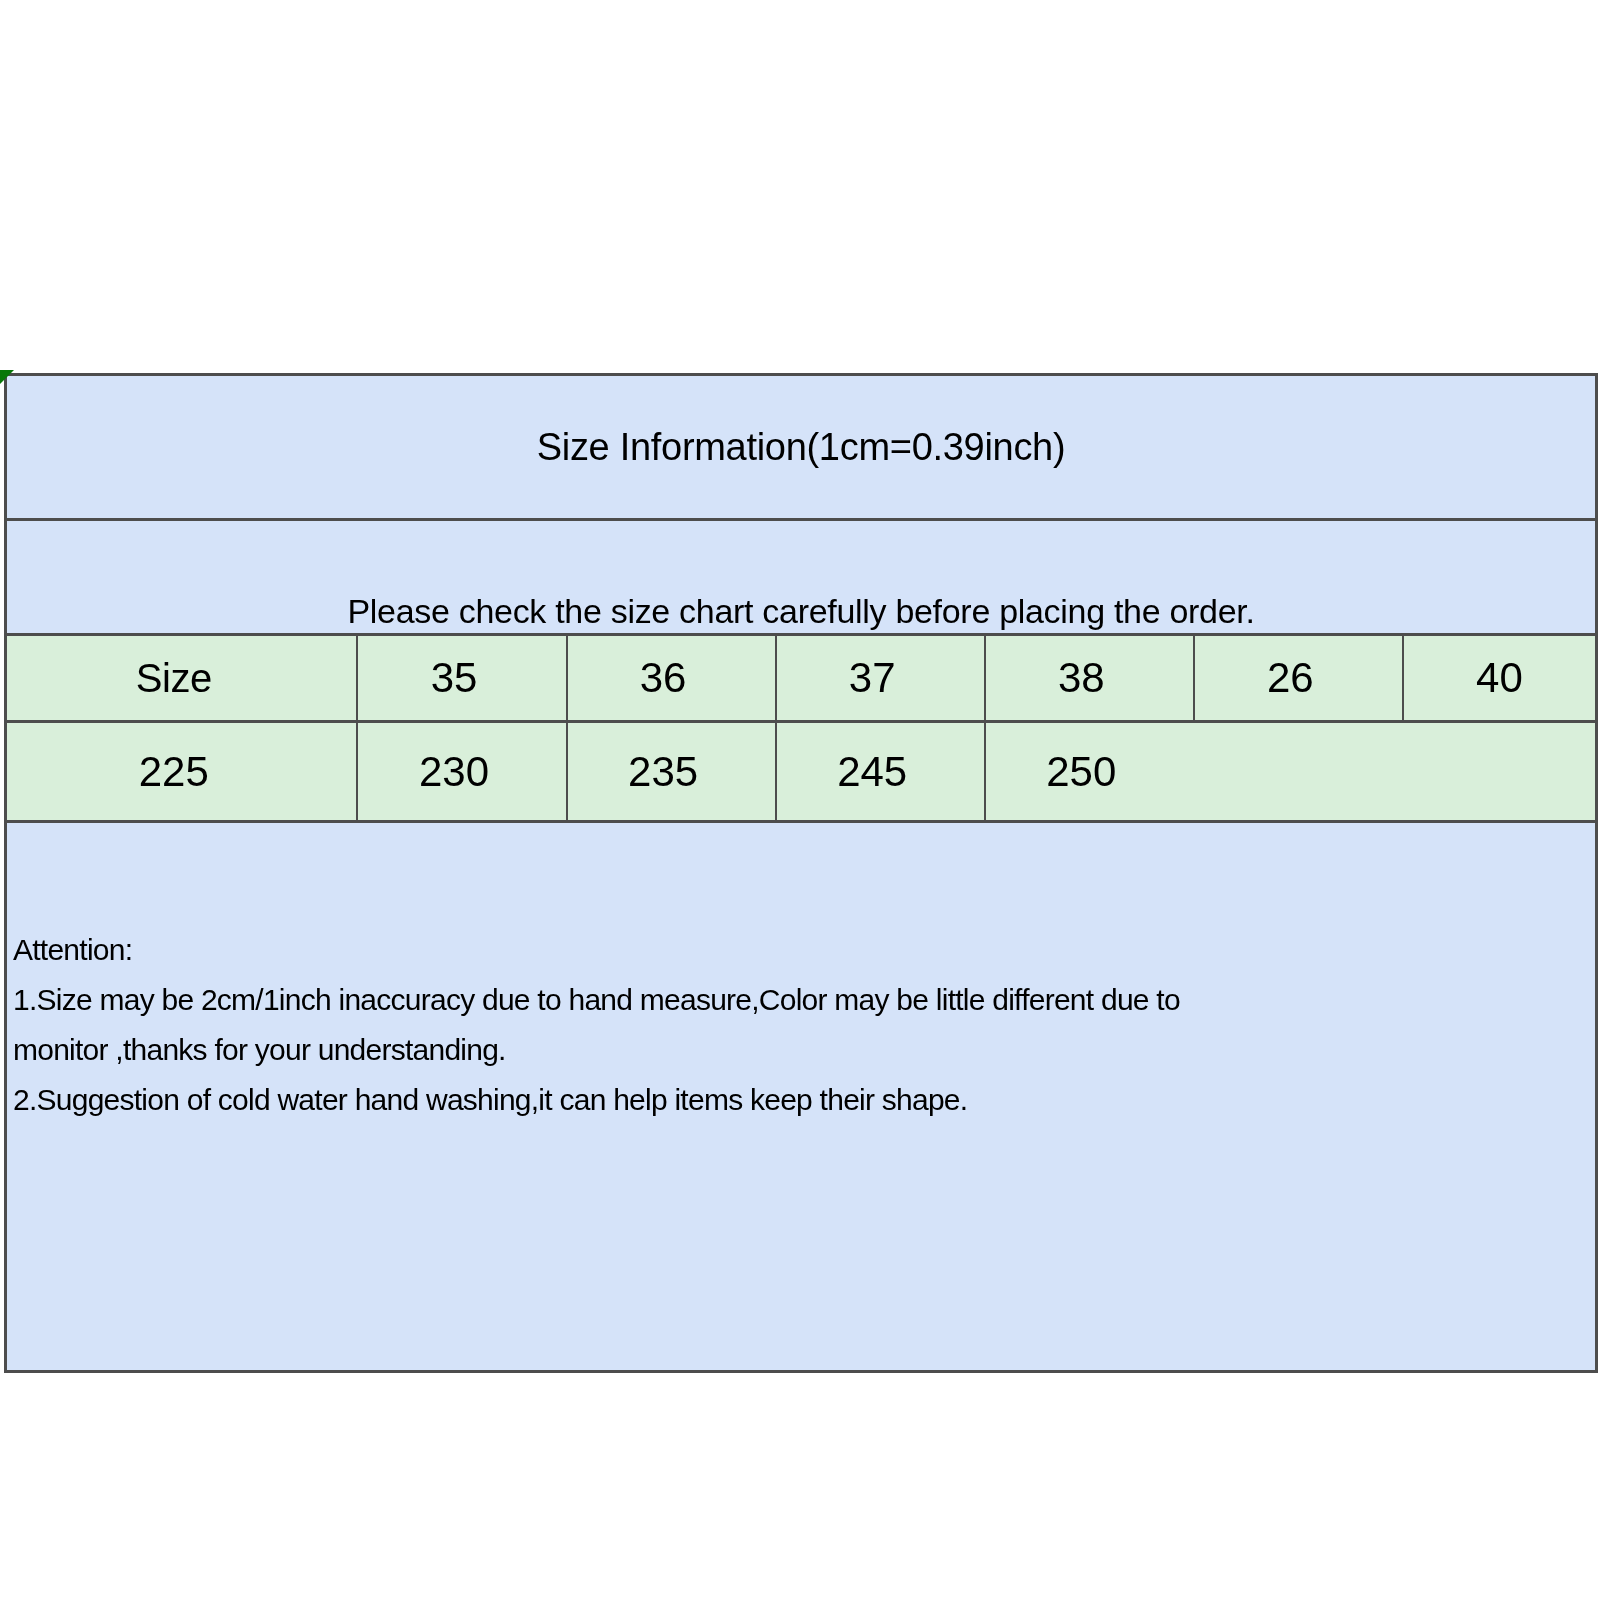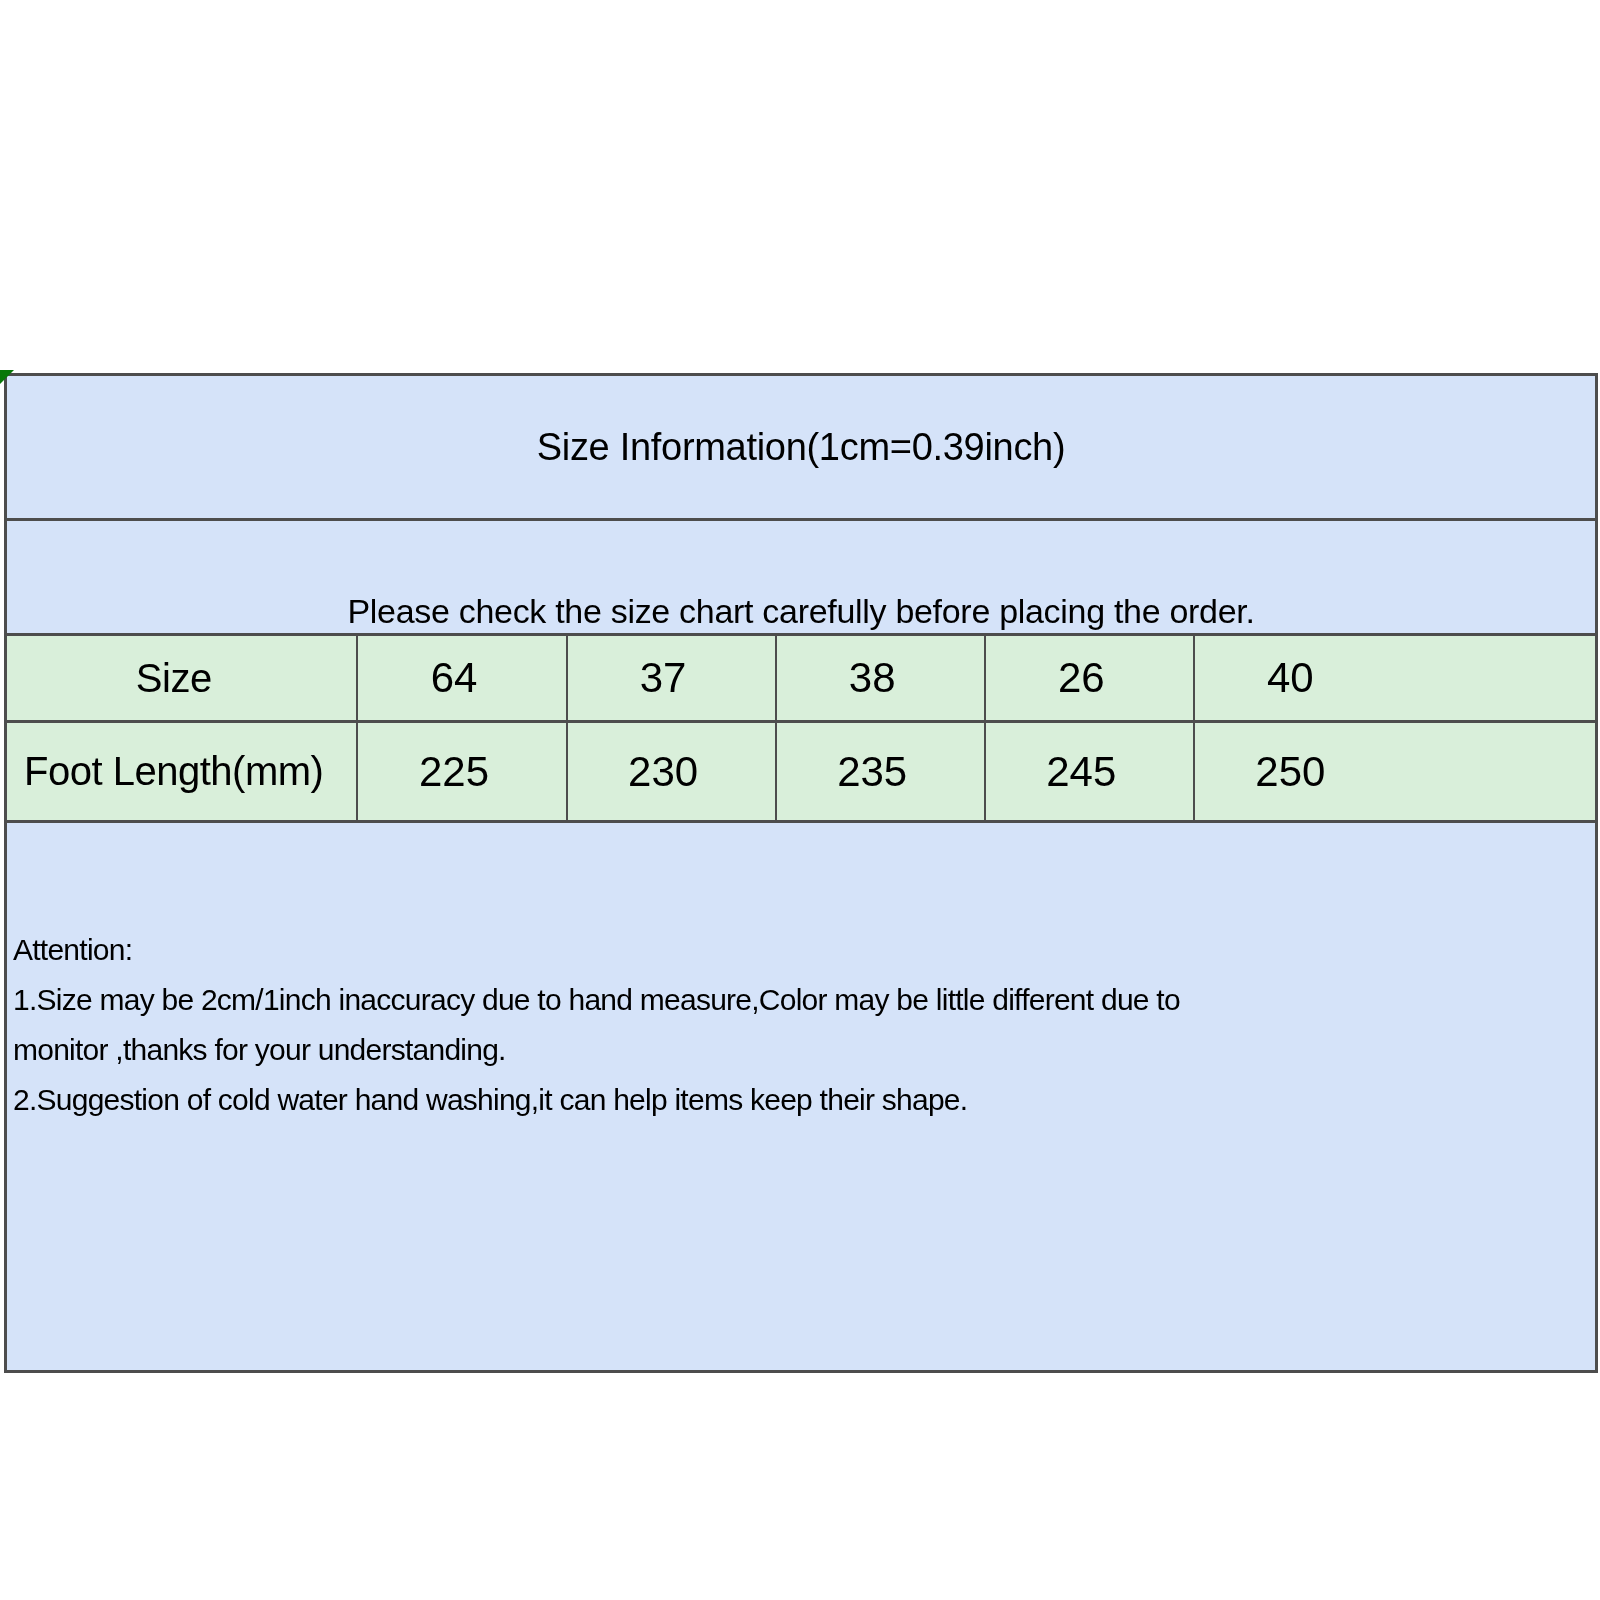--- a/index.html
+++ b/index.html
@@ -112,29 +112,29 @@
     <div class="row title-row">
       <div class="title-text">Size Information(1cm=0.39inch)</div>
     </div>
 
     <div class="row subtitle-row">
       <div class="subtitle-text">Please check the size chart carefully before placing the order.</div>
     </div>
 
     <div class="row grid-row">
       <div class="cell label-cell">Size</div>
-      <div class="cell">64</div>
+      <div class="cell">35</div>
+      <div class="cell">36</div>
       <div class="cell">37</div>
       <div class="cell">38</div>
       <div class="cell">26</div>
       <div class="cell">40</div>
     </div>
 
     <div class="row grid-row">
-      <div class="cell label-cell">Foot Length(mm)</div>
       <div class="cell">225</div>
       <div class="cell">230</div>
       <div class="cell">235</div>
       <div class="cell">245</div>
       <div class="cell">250</div>
     </div>
 
     <div class="row attention-row">
       <div class="attention-line">Attention:</div>
       <div class="attention-line">1.Size may be 2cm/1inch inaccuracy due to hand measure,Color may be little different due to</div>

